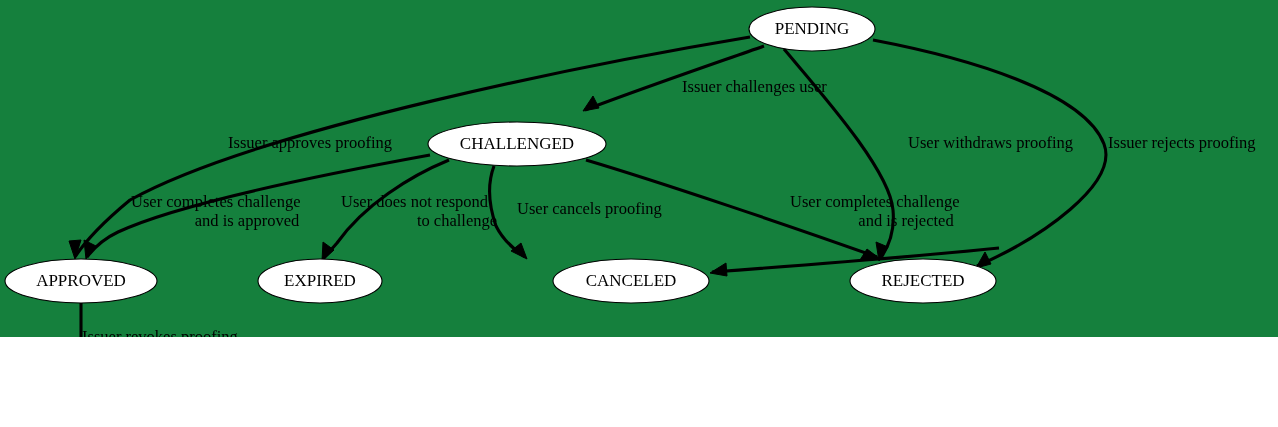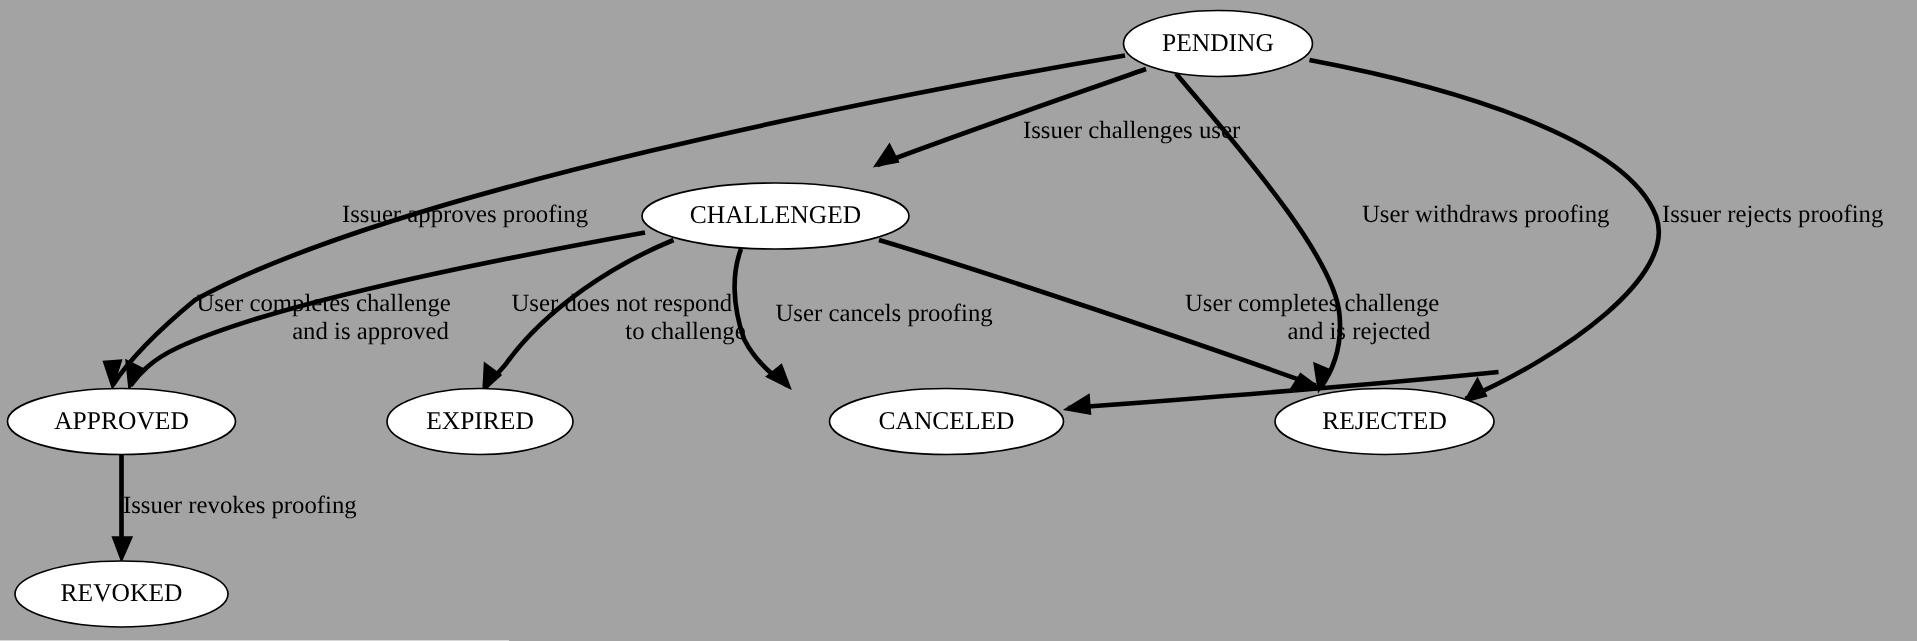--- a/index.html
+++ b/index.html
@@ -6,22 +6,22 @@
     margin: 0;
     padding: 0;
     background: #ffffff;
   }
   body {
     font-family: "Liberation Serif", "DejaVu Serif", serif;
   }
   #diagram-root {
     position: relative;
     width: 1278px;
-    height: 427px;
-    background: #a3a3a3;
+    height: 337px;
+    background: #15803d;
     overflow: hidden;
     text-decoration: underline;
   }
   svg#graph {
     display: block;
     width: 1278px;
     height: 427px;
   }
   .node-ellipse {
     fill: #ffffff;

